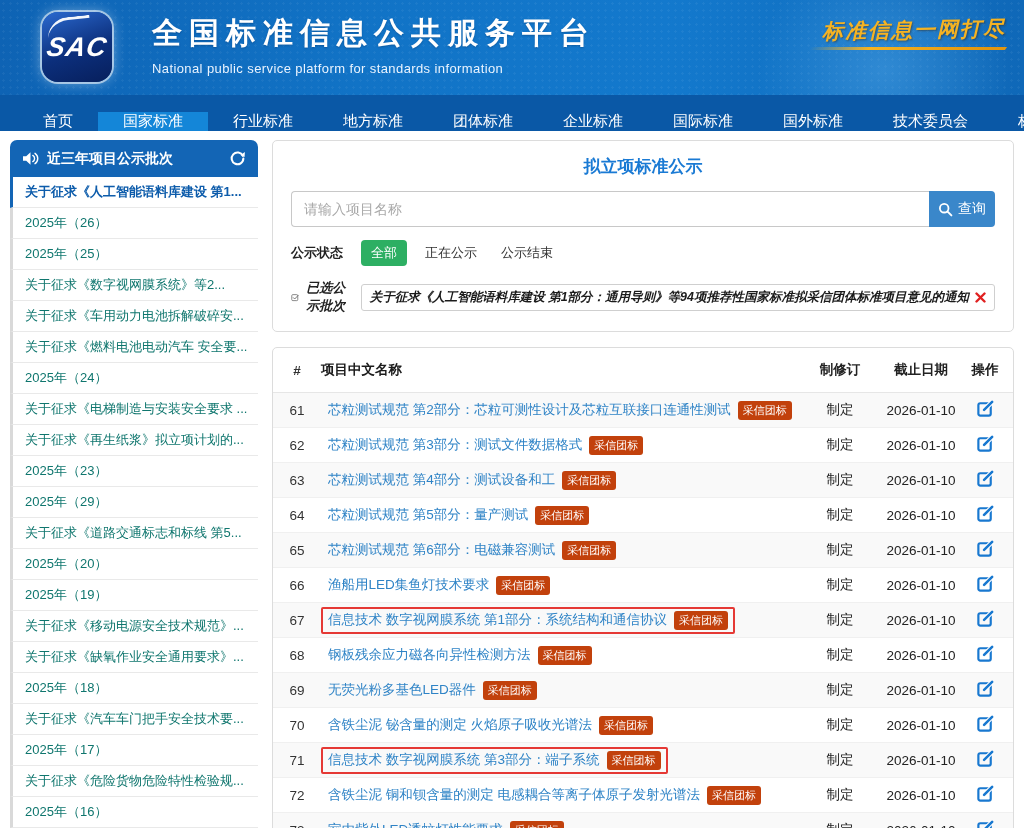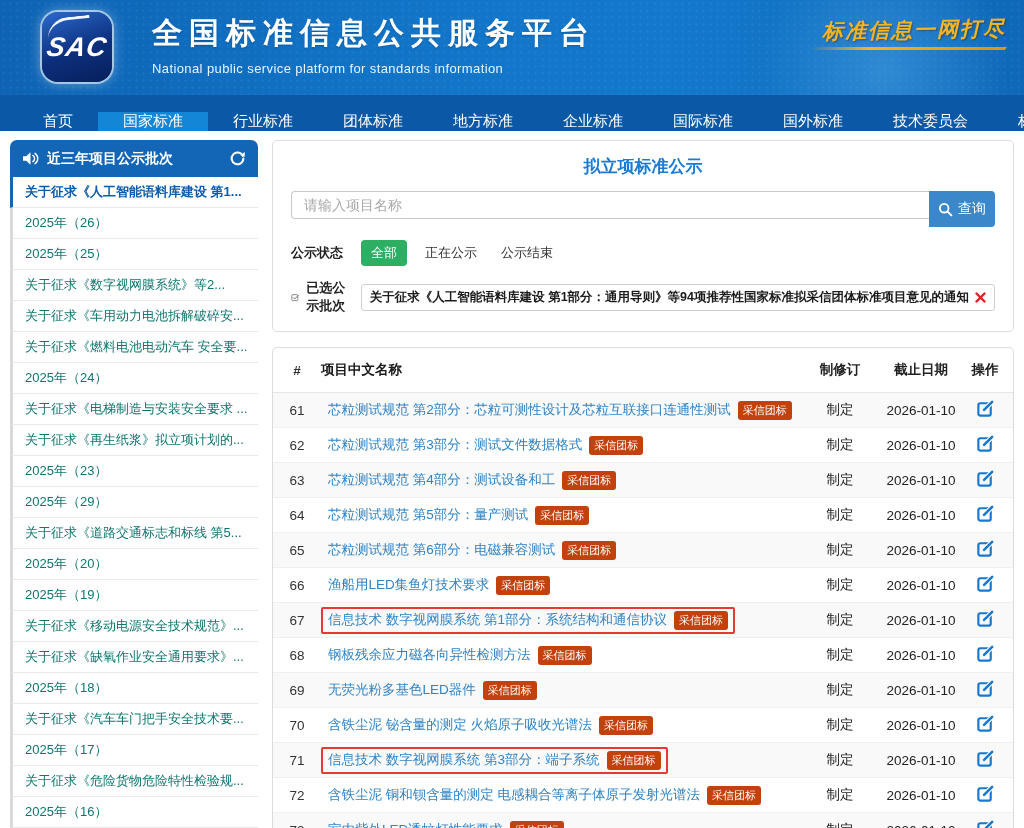--- a/index.html
+++ b/index.html
@@ -51,30 +51,30 @@
     white-space:nowrap;overflow:hidden;cursor:pointer;}
   .sidebar-item.active{color:#0d5cab;font-weight:bold;border-left-color:#1365b5;}
 
   
   .main{flex:1;display:flex;flex-direction:column;gap:15px;min-width:0;}
   .card{border:1px solid #dcdcdc;border-radius:5px;background:#fff;}
 
   .filter-card{padding:10px 18px 16px;}
   .panel-title{text-align:center;color:#1a7ad4;font-size:17px;font-weight:bold;margin:4px 0 13px;}
   .search-row{display:flex;}
-  .search-input{flex:1;height:28px;border:1px solid #c8c8c8;border-right:none;border-radius:4px 0 0 4px;
+  .search-input{flex:1;height:36px;border:1px solid #c8c8c8;border-right:none;border-radius:4px 0 0 4px;
     padding:0 12px;font-size:14px;color:#4d7c0f;outline:none;box-sizing:border-box;}
   .search-input::placeholder{color:#a9a9a9;}
   .search-btn{width:66px;height:36px;background:#3a87ca;color:#fff;border:none;border-radius:0 4px 4px 0;
     font-size:14px;display:flex;align-items:center;justify-content:center;gap:5px;cursor:pointer;}
   .status-row{margin-top:13px;display:flex;align-items:center;font-size:13px;}
   .row-label{font-weight:bold;color:#222;margin-right:18px;}
   .pill{color:#333;margin-right:24px;cursor:pointer;}
   .pill.active{background:#2daf63;color:#fff;padding:4px 10px;border-radius:4px;margin-right:18px;}
-  .batch-row{margin-top:13px;display:flex;align-items:center;gap:7px;font-size:13px;}
+  .batch-row{margin-top:13px;display:flex;align-items:center;gap:7px;font-size:13px;font-style:italic;}
   .batch-box{border:1px solid #cfcfcf;border-radius:3px;padding:4px 8px;font-size:12.5px;color:#1b1b1b;
     font-weight:600;display:flex;align-items:center;gap:6px;white-space:nowrap;}
   .remove-x{cursor:pointer;display:flex;align-items:center;}
 
   
   .table-card{padding:0;overflow:hidden;}
   .thead,.trow{display:flex;align-items:center;}
   .thead{font-weight:bold;font-size:13.5px;color:#1b1b1b;padding:13px 0;border-bottom:1px solid #e6e6e6;}
   .c-num{width:48px;text-align:center;flex:none;}
   .c-name{flex:1;min-width:0;text-align:left;}
@@ -113,23 +113,23 @@
   </header>
 
   <nav class="navbar">
 
       <a class="nav-item">首页</a>
 
       <a class="nav-item active">国家标准</a>
 
       <a class="nav-item">行业标准</a>
 
+      <a class="nav-item">地方标准</a>
+
       <a class="nav-item">团体标准</a>
-
-      <a class="nav-item">地方标准</a>
 
       <a class="nav-item">企业标准</a>
 
       <a class="nav-item">国际标准</a>
 
       <a class="nav-item">国外标准</a>
 
       <a class="nav-item">技术委员会</a>
 
       <a class="nav-item">标准化人才</a>

